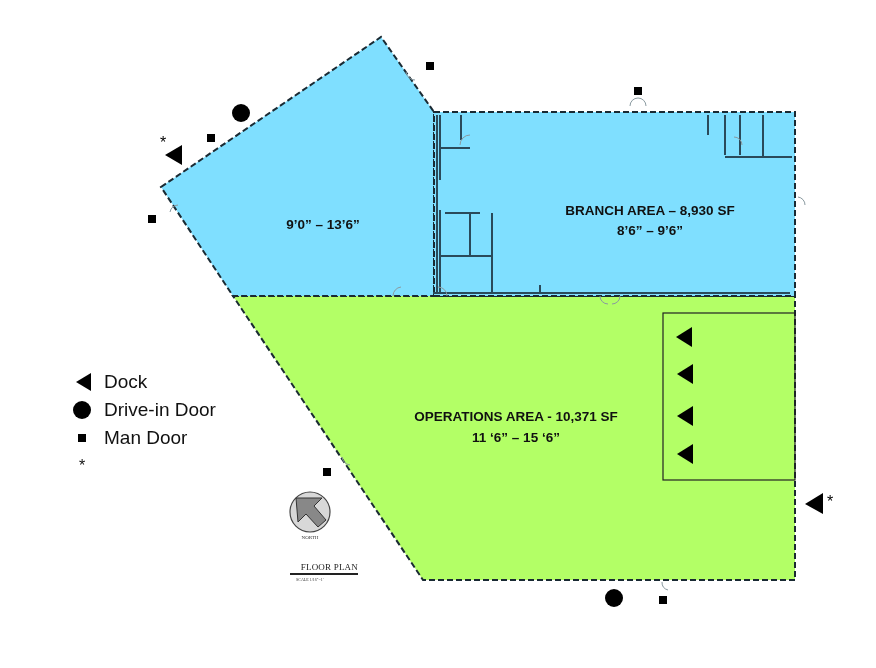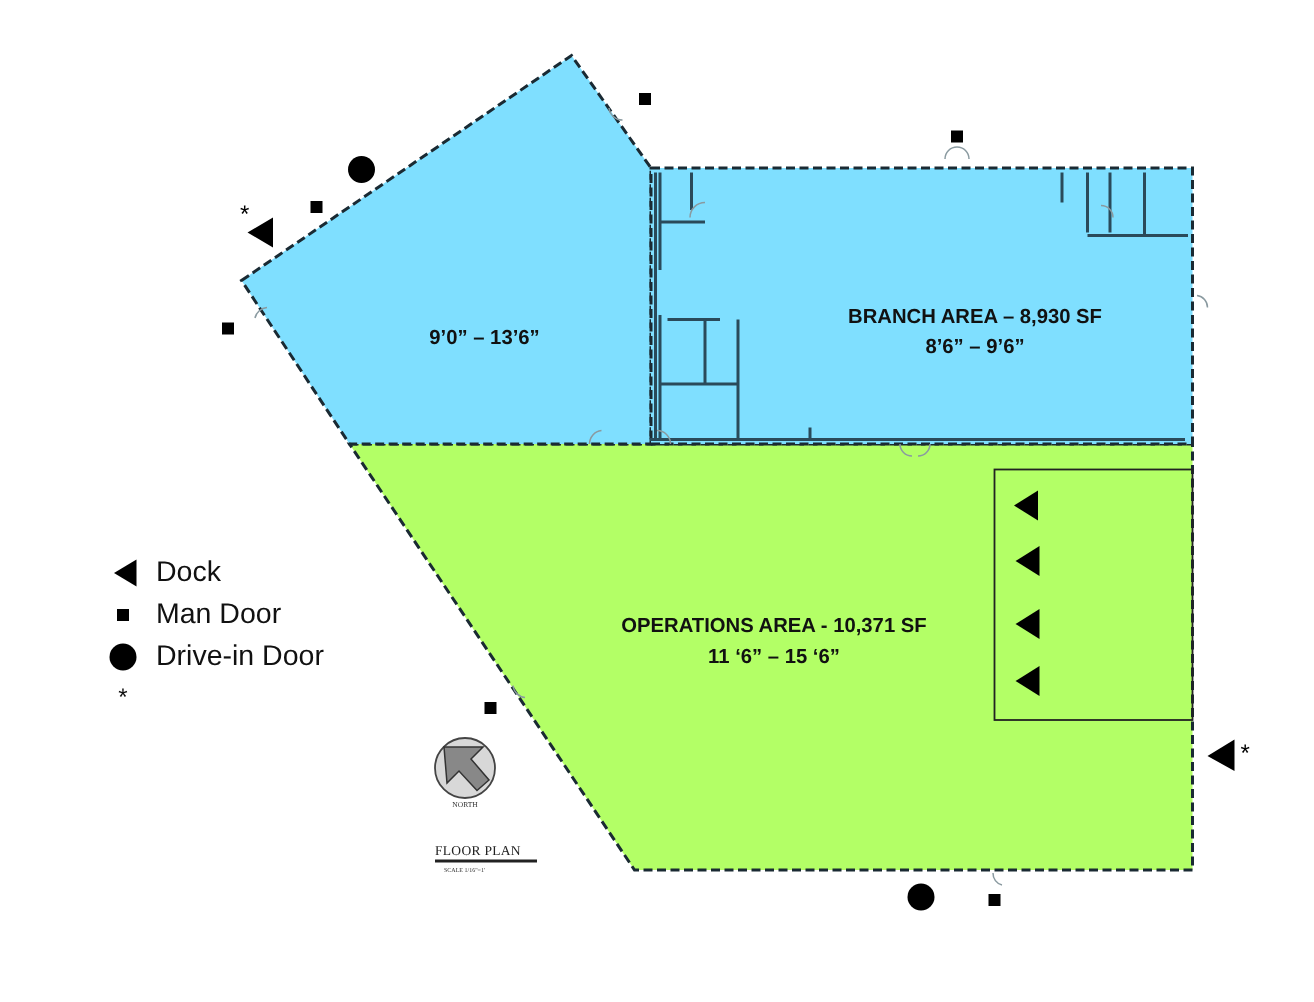--- a/index.html
+++ b/index.html
@@ -8,21 +8,21 @@
   .area-label { font-family: "Liberation Sans", sans-serif; font-weight: bold; font-size: 13.5px; fill: #111; }
   .legend { position: absolute; left: 60px; top: 368px; font-family: "Liberation Sans", sans-serif; font-size: 19px; color: #111; }
   .legend-row { display: flex; align-items: center; height: 28px; }
   .legend-sym { width: 40px; display: flex; justify-content: center; align-items: center; }
   .legend-label { padding-left: 4px; }
   .sym-tri { width: 0; height: 0; border-top: 9px solid transparent; border-bottom: 9px solid transparent; border-right: 15px solid #000; margin-left: 6px; }
   .sym-circle { width: 18px; height: 18px; border-radius: 50%; background: #000; margin-left: 4px; }
   .sym-square { width: 8px; height: 8px; background: #000; margin-left: 4px; }
   .sym-star { font-size: 16px; line-height: 1; margin-left: 4px; }
   .north-label { font-family: "Liberation Serif", serif; font-size: 5px; color: #333; margin-top: 1px; }
-  .fp-title { position: absolute; left: 290px; top: 562px; width: 68px; font-family: "Liberation Serif", serif; font-size: 9px; color: #222; text-align: left; border-bottom: 2px solid #222; padding-bottom: 1px; letter-spacing: 0.2px; }
+  .fp-title { position: absolute; left: 290px; top: 562px; width: 68px; font-family: "Liberation Serif", serif; font-size: 9px; color: #222; text-align: right; border-bottom: 2px solid #222; padding-bottom: 1px; letter-spacing: 0.2px; }
   .fp-scale { position: absolute; left: 296px; top: 577px; font-family: "Liberation Serif", serif; font-size: 4px; color: #333; }
 </style>
 </head>
 <body>
 
 <svg id="plan" viewBox="0 0 876 668" xmlns="http://www.w3.org/2000/svg">
 
   <polygon points="233,296 795,296 795,580 423,580" fill="#b3ff66" stroke="#1a2a33" stroke-width="2" stroke-dasharray="6,3"></polygon>
 
   <polygon points="161,187 381,37 434,112 434,296 233,296" fill="#7fdfff" stroke="#1a2a33" stroke-width="2" stroke-dasharray="6,3"></polygon>
@@ -103,28 +103,28 @@
 
 <div class="legend">
   <div class="legend-row">
     <div class="legend-sym">
         <div class="sym-tri"></div>
       </div>
     <span class="legend-label">Dock</span>
   </div>
   <div class="legend-row">
     <div class="legend-sym">
+        <div class="sym-circle"></div>
+      </div>
+    <span class="legend-label">Drive-in Door</span>
+  </div>
+  <div class="legend-row">
+    <div class="legend-sym">
         <div class="sym-square"></div>
       </div>
     <span class="legend-label">Man Door</span>
-  </div>
-  <div class="legend-row">
-    <div class="legend-sym">
-        <div class="sym-circle"></div>
-      </div>
-    <span class="legend-label">Drive-in Door</span>
   </div>
   <div class="legend-row">
     <div class="legend-sym">
         <span class="sym-star">*</span>
       </div>
   </div>
 </div>
 
 </body></html>

